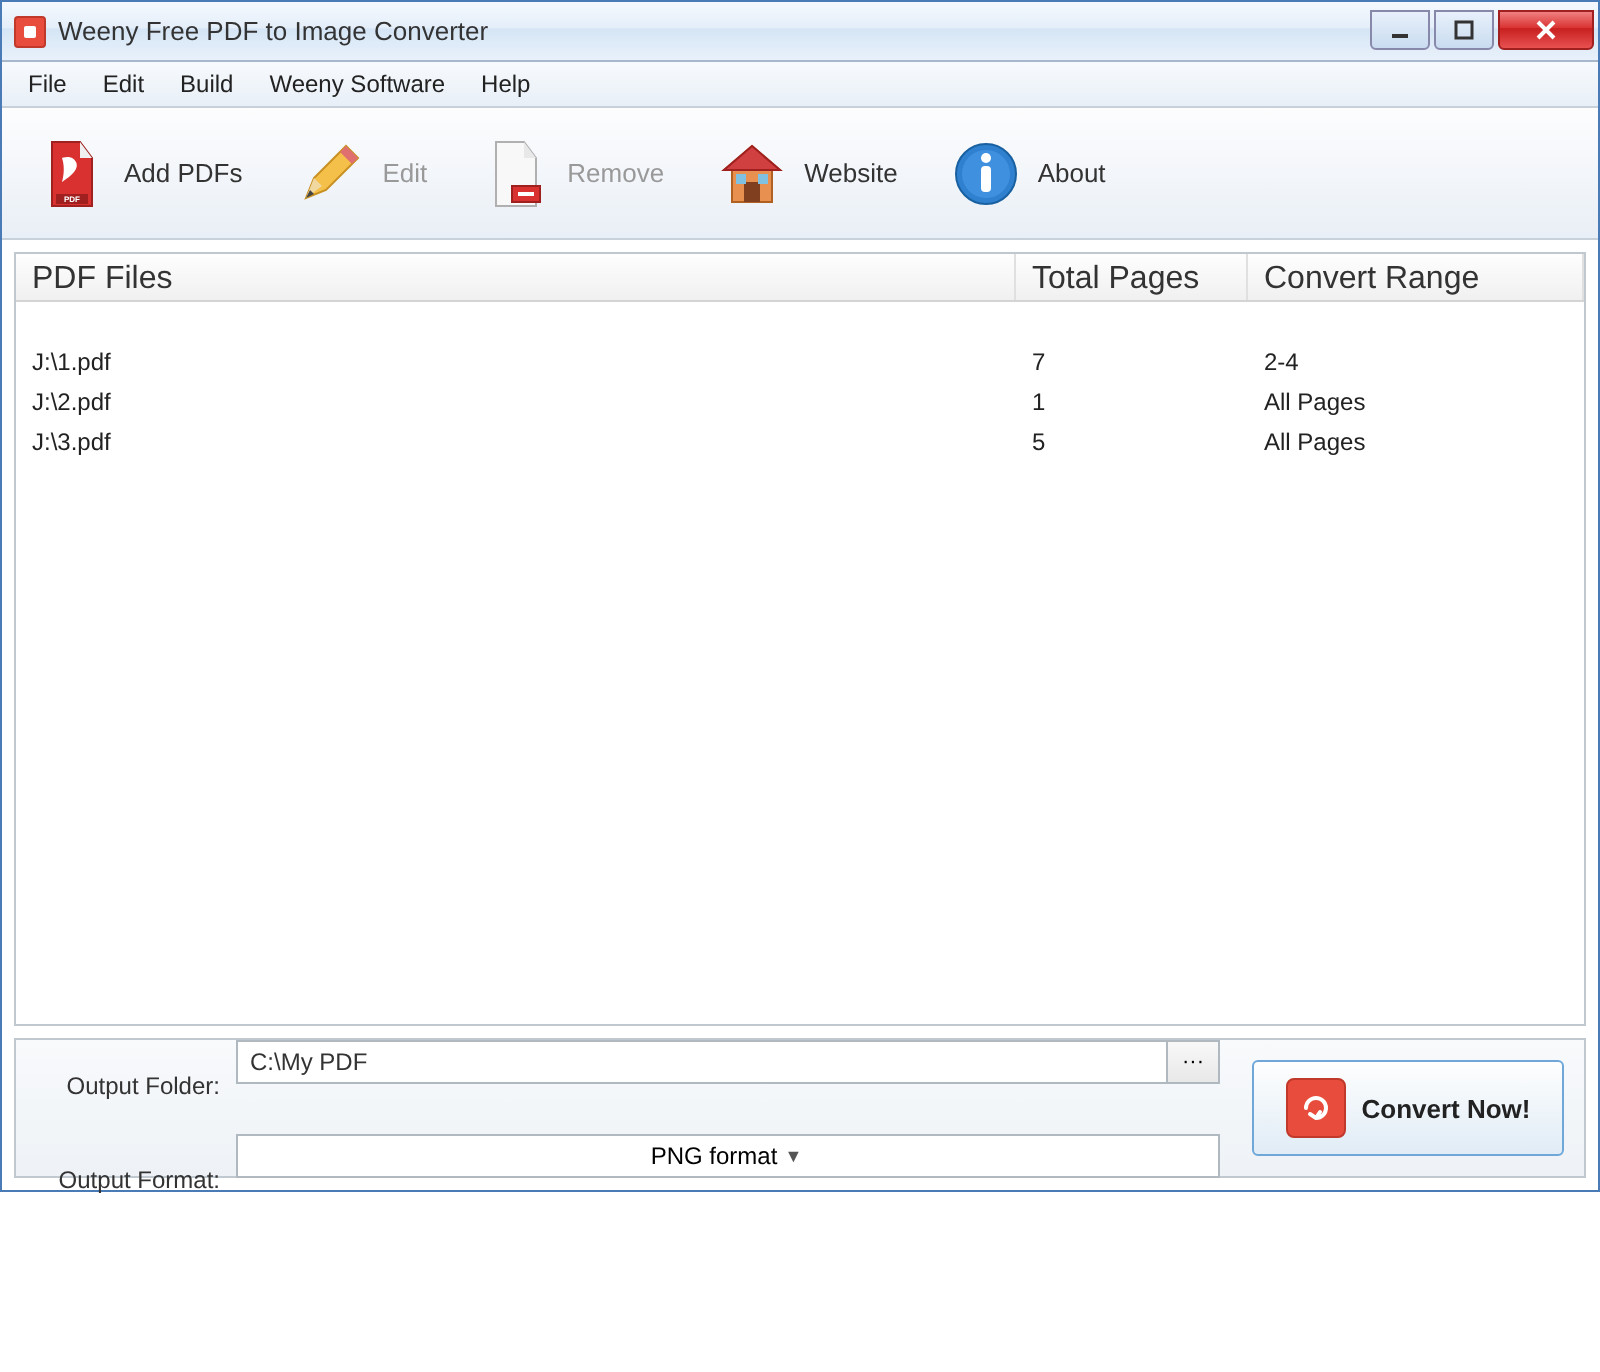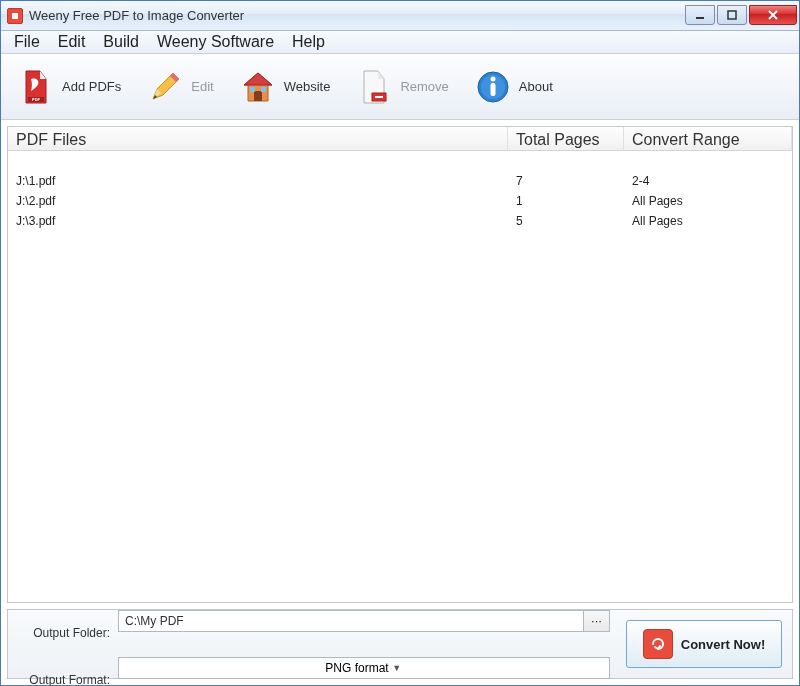--- a/index.html
+++ b/index.html
@@ -6,21 +6,21 @@
     body {
       font-family: "Segoe UI", Tahoma, sans-serif;
       font-size: 12px;
       background: #fff;
       width: 800px;
       height: 686px;
       overflow: hidden;
     }
     .window {
       width: 800px;
-      height: 686px;
+      height: 596px;
       border: 1px solid #4a7bb7;
       background: #fff;
       display: flex;
       flex-direction: column;
     }
     
     .titlebar {
       height: 30px;
       background: linear-gradient(to bottom, #f5f9fe 0%, #e4eef9 45%, #d5e5f5 46%, #e8f1fb 100%);
       border-bottom: 1px solid #a8b8cc;
@@ -83,21 +83,21 @@
       height: 23px;
       background: linear-gradient(to bottom, #f7fafd, #e8eff7);
       border-bottom: 1px solid #c8d0da;
       display: flex;
       align-items: center;
       padding-left: 4px;
     }
     .menuitem {
       padding: 3px 9px;
       color: #222;
-      font-size: 16px;
+      font-size: 12px;
       cursor: pointer;
     }
     
     .toolbar {
       height: 66px;
       background: linear-gradient(to bottom, #fdfdfe, #e9eff6);
       border-bottom: 1px solid #c8d0da;
       display: flex;
       align-items: center;
       padding-left: 8px;
@@ -277,38 +277,38 @@
     </div>
     <div class="toolbtn disabled">
       <svg class="toolicon" viewBox="0 0 36 36">
         <path d="M6 30 L10 20 L26 4 L32 10 L16 26 Z" fill="#f5c04a" stroke="#c89020"></path>
         <path d="M26 4 L32 10 L29 13 L23 7 Z" fill="#e07070"></path>
         <path d="M6 30 L10 20 L14 24 Z" fill="#f0d8a0"></path>
         <path d="M6 30 L8 26 L10 28 Z" fill="#444"></path>
       </svg>
       <span class="toollabel">Edit</span>
     </div>
+    <div class="toolbtn disabled">
+      <svg class="toolicon" viewBox="0 0 36 36">
+        <path d="M8 2 L22 2 L28 10 L28 34 L8 34 Z" fill="#f8f8f8" stroke="#b0b0b0"></path>
+        <path d="M22 2 L22 10 L28 10 Z" fill="#e8e8e8"></path>
+        <rect x="16" y="24" width="14" height="8" fill="#d93030" stroke="#a02020"></rect>
+        <rect x="19" y="27" width="8" height="2" fill="white"></rect>
+      </svg>
+      <span class="toollabel">Remove</span>
+    </div>
     <div class="toolbtn">
       <svg class="toolicon" viewBox="0 0 36 36">
         <path d="M18 4 L32 16 L28 16 L28 32 L8 32 L8 16 L4 16 Z" fill="#e89050" stroke="#b06020"></path>
         <path d="M18 4 L32 16 L4 16 Z" fill="#d04040" stroke="#a02020"></path>
         <rect x="14" y="22" width="8" height="10" fill="#804020"></rect>
         <rect x="10" y="18" width="5" height="5" fill="#80c0e0"></rect>
         <rect x="21" y="18" width="5" height="5" fill="#80c0e0"></rect>
       </svg>
       <span class="toollabel">Website</span>
-    </div>
-    <div class="toolbtn disabled">
-      <svg class="toolicon" viewBox="0 0 36 36">
-        <path d="M8 2 L22 2 L28 10 L28 34 L8 34 Z" fill="#f8f8f8" stroke="#b0b0b0"></path>
-        <path d="M22 2 L22 10 L28 10 Z" fill="#e8e8e8"></path>
-        <rect x="16" y="24" width="14" height="8" fill="#d93030" stroke="#a02020"></rect>
-        <rect x="19" y="27" width="8" height="2" fill="white"></rect>
-      </svg>
-      <span class="toollabel">Remove</span>
     </div>
     <div class="toolbtn">
       <svg class="toolicon" viewBox="0 0 36 36">
         <circle cx="18" cy="18" r="15" fill="#3080d0" stroke="#1860a0"></circle>
         <circle cx="18" cy="18" r="12" fill="#4090e0"></circle>
         <circle cx="18" cy="10" r="2.5" fill="white"></circle>
         <rect x="15.5" y="14" width="5" height="13" rx="2" fill="white"></rect>
       </svg>
       <span class="toollabel">About</span>
     </div>

